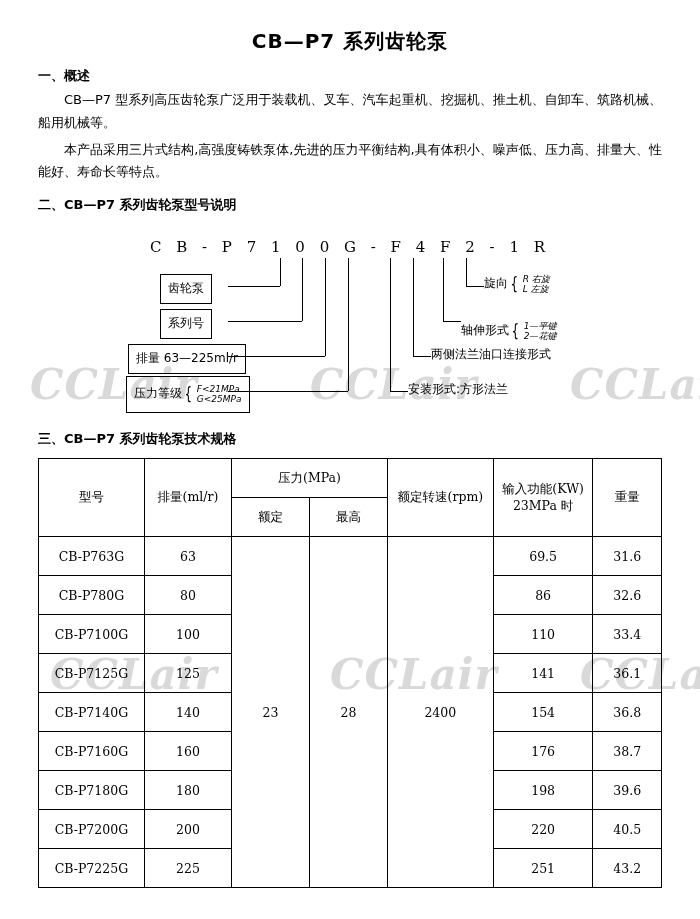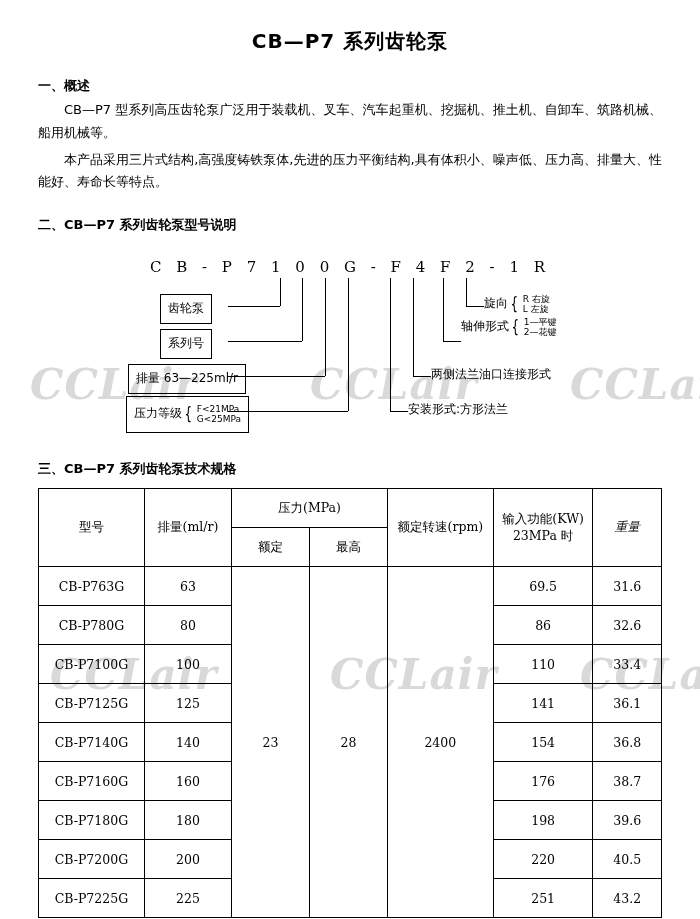--- a/index.html
+++ b/index.html
@@ -51,21 +51,21 @@
     text-align: center;
     font-size: 20px;
     font-weight: bold;
     padding-top: 28px;
     letter-spacing: 1px;
   }
 
   .section-head {
     font-size: 13px;
     font-weight: bold;
-    margin-top: 22px;
+    margin-top: 12px;
   }
   .para {
     font-size: 13px;
     line-height: 1.75;
     text-align: justify;
     margin-top: 4px;
   }
   .para.indent { text-indent: 26px; }
 
   
@@ -102,20 +102,21 @@
     white-space: nowrap;
     line-height: 1.15;
   }
   .lbl.nob { border: none; padding: 2px 0; }
   .lbl .sub {
     display: inline-block;
     font-size: 9px;
     line-height: 1.15;
     vertical-align: middle;
     margin-left: 2px;
+    font-style: italic;
   }
   .lbl .maincell {
     display: inline-block;
     vertical-align: middle;
   }
   .brace {
     display: inline-block;
     font-size: 17px;
     vertical-align: middle;
     margin: 0 1px;
@@ -189,42 +190,42 @@
       <div class="lbl" style="left:90px; top:116px;">排量 63—225ml/r</div>
 
       <div class="lbl" style="left:88px; top:148px;">
         <span class="maincell">压力等级</span><span class="brace">{</span><span class="sub"><span>F&lt;21MPa</span><br><span>G&lt;25MPa</span></span>
       </div>
 
       <div class="lbl nob" style="left:446px; top:44px;">
         <span class="maincell">旋向</span><span class="brace">{</span><span class="sub"><span>R 右旋</span><br><span>L 左旋</span></span>
       </div>
 
-      <div class="lbl nob" style="left:423px; top:67px;">
+      <div class="lbl nob" style="left:423px; top:91px;">
         <span class="maincell">轴伸形式</span><span class="brace">{</span><span class="sub"><span>1—平键</span><br><span>2—花键</span></span>
       </div>
 
       <div class="lbl nob" style="left:393px; top:118px;">两侧法兰油口连接形式</div>
       <div class="lbl nob" style="left:370px; top:153px;">安装形式:方形法兰</div>
     </div>
 
     <div class="section-head">三、CB—P7 系列齿轮泵技术规格</div>
 
     <table class="spec">
       <tbody>
         <tr>
           <th rowspan="2" style="width:17%;text-align:center;">型号</th>
           <th rowspan="2" style="width:14%;">排量(ml/r)</th>
           <th colspan="2" style="width:25%;">压力(MPa)</th>
           <th rowspan="2" style="width:17%;">额定转速(rpm)</th>
           <th rowspan="2" style="width:16%;">
             <span>输入功能(KW)</span><br>
             <span>23MPa 时</span>
           </th>
-          <th rowspan="2" style="width:11%;font-style:italic;">重量</th>
+          <th rowspan="2" style="width:11%;">重量</th>
         </tr>
         <tr>
           <th>额定</th>
           <th>最高</th>
         </tr>
 
         <tr>
           <td>CB-P763G</td>
           <td>63</td>
           <td rowspan="9">23</td>

